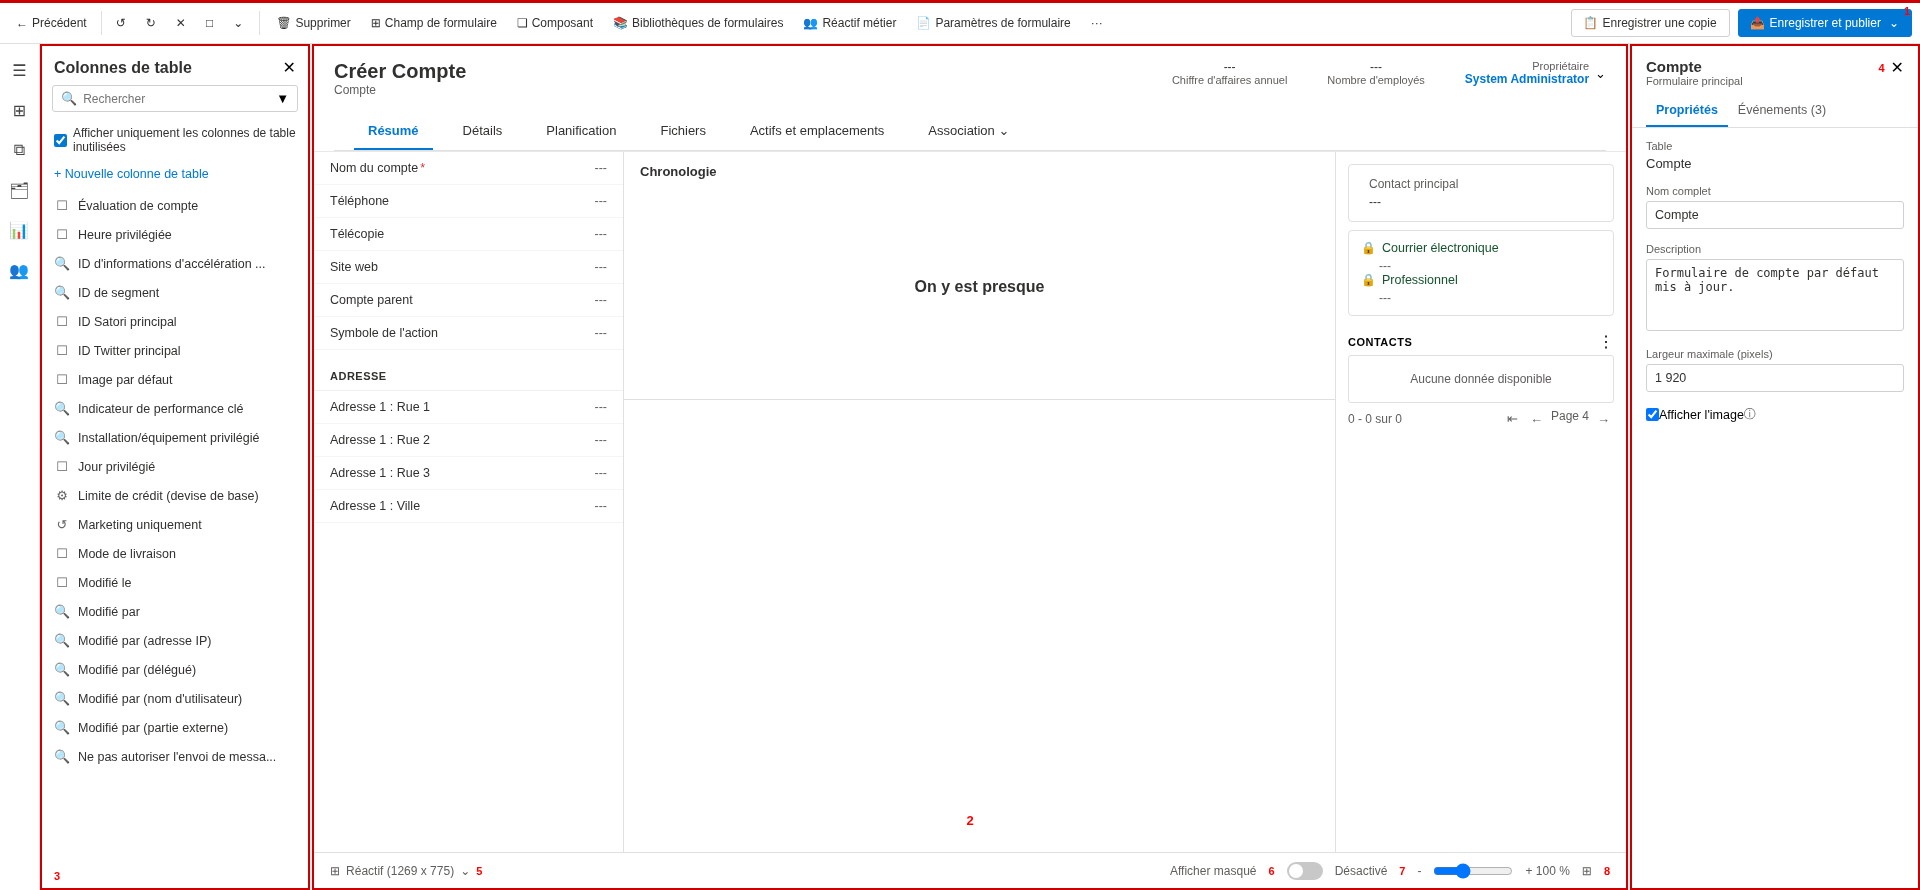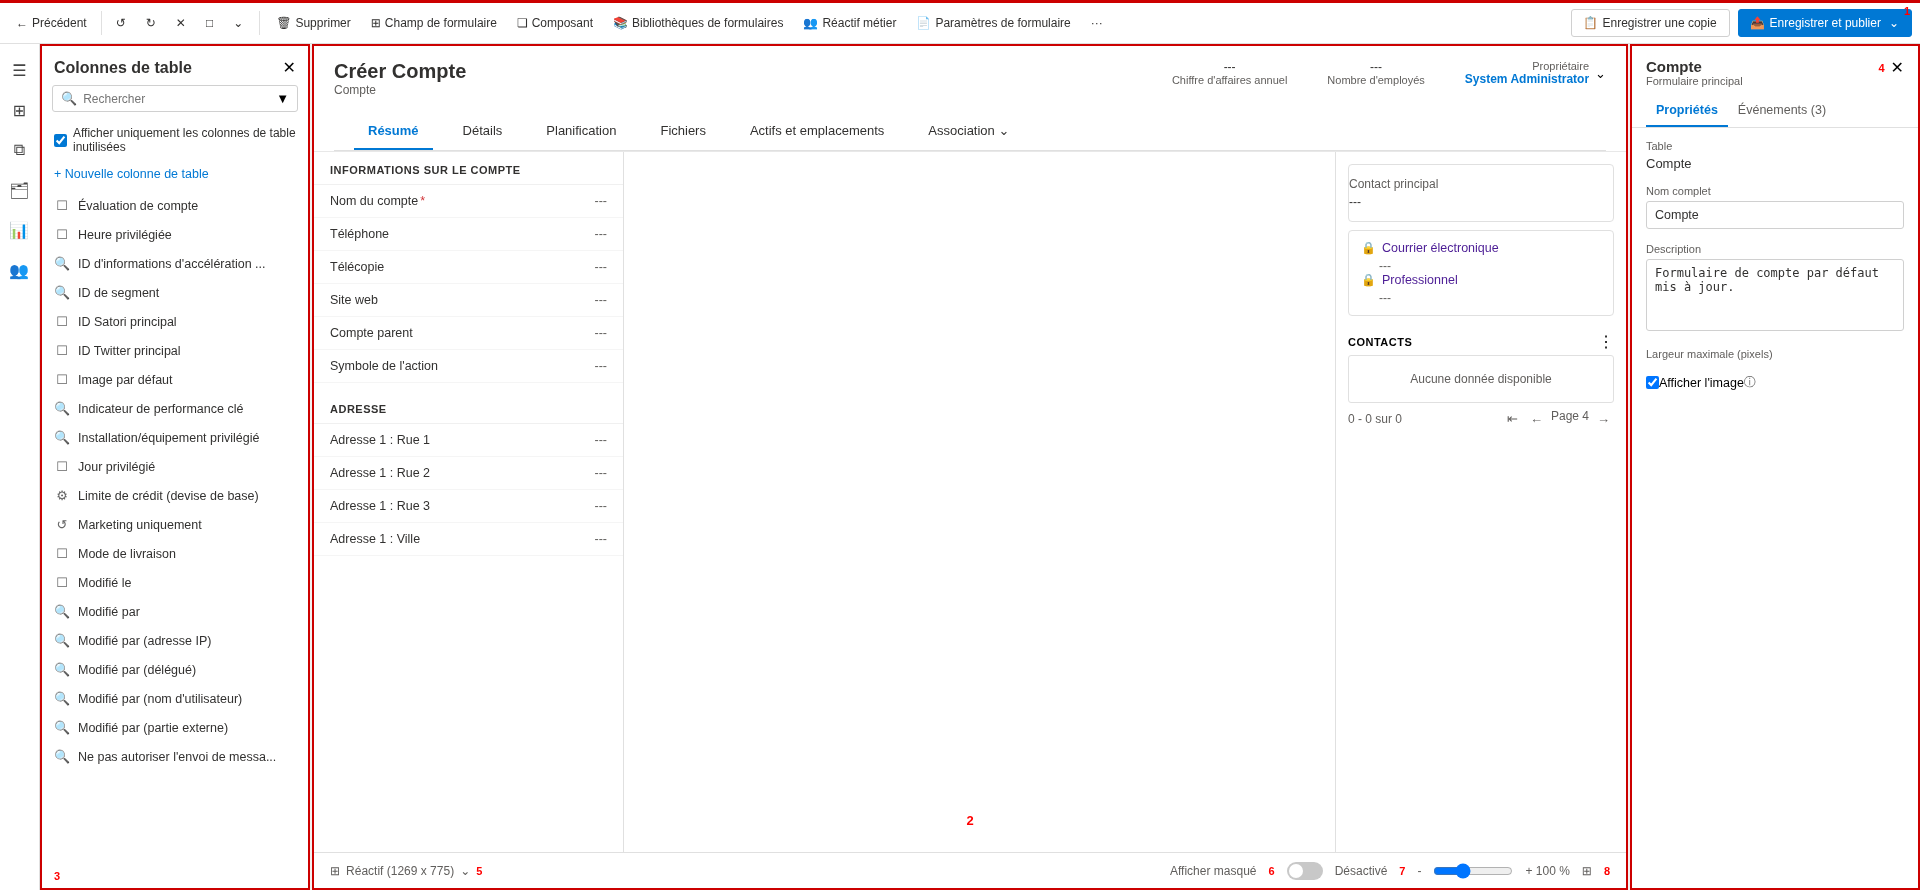--- a/index.html
+++ b/index.html
@@ -137,32 +137,32 @@
     .chronologie-box {
       padding: 12px 16px; border-bottom: 1px solid #e0e0e0;
     }
     .chronologie-title { font-size: 13px; font-weight: 600; color: #323130; margin-bottom: 8px; }
     .chronologie-empty {
       display: flex; align-items: center; justify-content: center;
       min-height: 200px; font-size: 16px; font-weight: 600; color: #323130;
     }
 
     .contact-principal-box {
-      padding: 12px 0; margin: 12px 12px 8px;
+      padding: 12px 20px; margin: 12px 12px 8px;
       border: 1px solid #e0e0e0; border-radius: 4px;
     }
     .cp-label { font-size: 12px; color: #605e5c; margin-bottom: 4px; }
     .cp-val { font-size: 12px; color: #323130; }
 
     .email-box {
       margin: 0 12px 8px; border: 1px solid #e0e0e0; border-radius: 4px; padding: 10px 12px;
     }
     .email-row { display: flex; align-items: center; gap: 6px; margin-bottom: 4px; }
     .lock-icon { color: #666; font-size: 12px; }
-    .email-type { font-size: 12.5px; font-weight: 500; color: #4c1d95; }
+    .email-type { font-size: 12.5px; font-weight: 500; color: #14532d; }
     .email-val { font-size: 12px; color: #605e5c; margin-left: 18px; }
 
     .contacts-section { margin: 0 12px; }
     .contacts-header {
       display: flex; align-items: center; justify-content: space-between;
       padding: 8px 0 4px;
     }
     .contacts-title { font-size: 11px; font-weight: 700; letter-spacing: 0.5px; text-transform: uppercase; }
     .contacts-empty {
       display: flex; align-items: center; justify-content: center;
@@ -431,21 +431,20 @@
           <div class="tab">Planification</div>
           <div class="tab">Fichiers</div>
           <div class="tab">Actifs et emplacements</div>
           <div class="tab"><span>Association</span> <span>⌄</span></div>
         </div>
     </div>
 
     <div class="form-content">
 
       <div class="form-col-left">
-        <div class="section-header">INFORMATIONS SUR LE COMPTE</div>
         <div id="info-fields-container">
             <div class="field-row">
               <span class="field-label">Nom du compte<span class="required">*</span></span>
               <span class="field-val">---</span>
             </div>
             <div class="field-row">
               <span class="field-label">Téléphone</span>
               <span class="field-val">---</span>
             </div>
             <div class="field-row">
@@ -480,20 +479,26 @@
               <span class="field-val">---</span>
             </div>
             <div class="field-row">
               <span class="field-label">Adresse 1 : Ville</span>
               <span class="field-val">---</span>
             </div>
           </div>
       </div>
 
       <div class="form-col-center">
+        <div class="chronologie-box">
+          <div class="chronologie-title">Chronologie</div>
+          <div class="chronologie-empty">
+            <span>On y est presque</span>
+          </div>
+        </div>
         <span class="center-num-label">2</span>
       </div>
 
       <div class="form-col-right">
         <div class="contact-principal-box">
           <div class="cp-label">Contact principal</div>
           <div class="cp-val">---</div>
         </div>
         <div id="email-section-container">
             <div class="email-box">
@@ -577,20 +582,21 @@
       <div class="rp-field">
         <div class="rp-field-label">Nom complet</div>
         <input class="rp-input" type="text" value="Compte" style="">
       </div>
       <div class="rp-field">
         <div class="rp-field-label">Description</div>
         <textarea class="rp-textarea" style="">Formulaire de compte par défaut mis à jour.</textarea>
       </div>
       <div class="rp-field">
         <div class="rp-field-label">Largeur maximale (pixels)</div>
+        <input class="rp-input" type="text" value="1 920" style="">
       </div>
       <div class="rp-checkbox-row">
         <input type="checkbox" checked="" style="">
         <span>Afficher l'image</span>
         <span style="color:#666;font-size:12px;">ⓘ</span>
       </div>
     </div>
   </div>
 </div>
 

